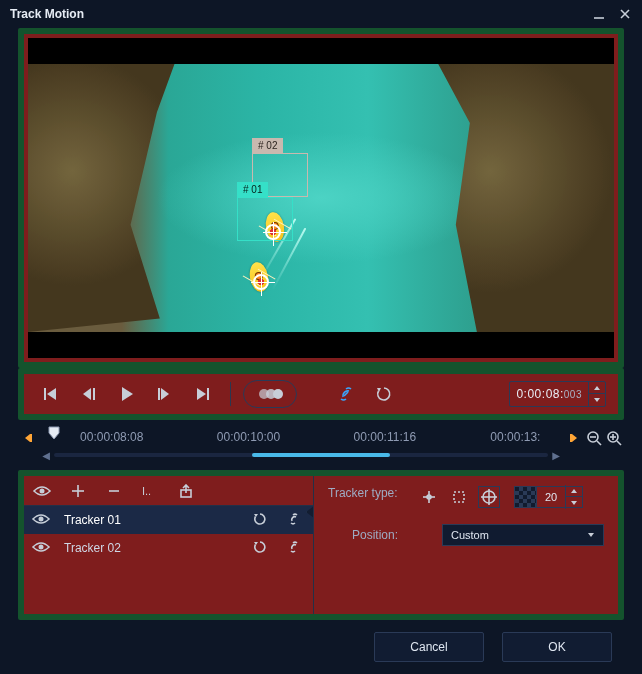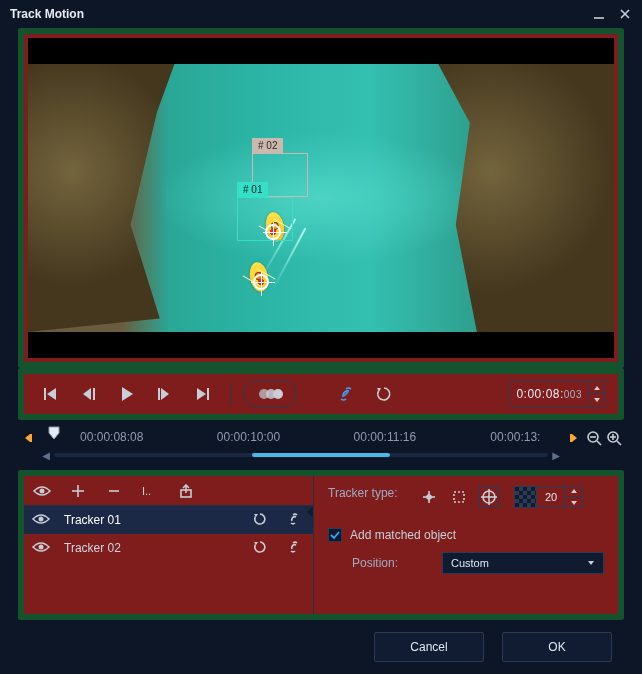--- a/index.html
+++ b/index.html
@@ -377,28 +377,20 @@
               </svg>
             </div>
           <div>
               <svg width="8" height="6">
                 <polygon points="4,5 7,1 1,1" class="fi"></polygon>
               </svg>
             </div>
         </div>
       </div>
     </div>
-    <div class="chkrow">
-      <div class="chk">
-          <svg width="10" height="10">
-            <path d="M1 5 L4 8 L9 2" stroke="#3aa7ff" stroke-width="1.8" fill="none"></path>
-          </svg>
-        </div>
-      <div>Add matched object</div>
-    </div>
     <div class="subrow">
       <div class="lbl">Position:</div>
       <div class="select">
         <span class="val">Custom</span>
         <svg width="8" height="6">
             <polygon points="4,5 7,1 1,1" class="fi"></polygon>
           </svg>
       </div>
     </div>
   </div>

